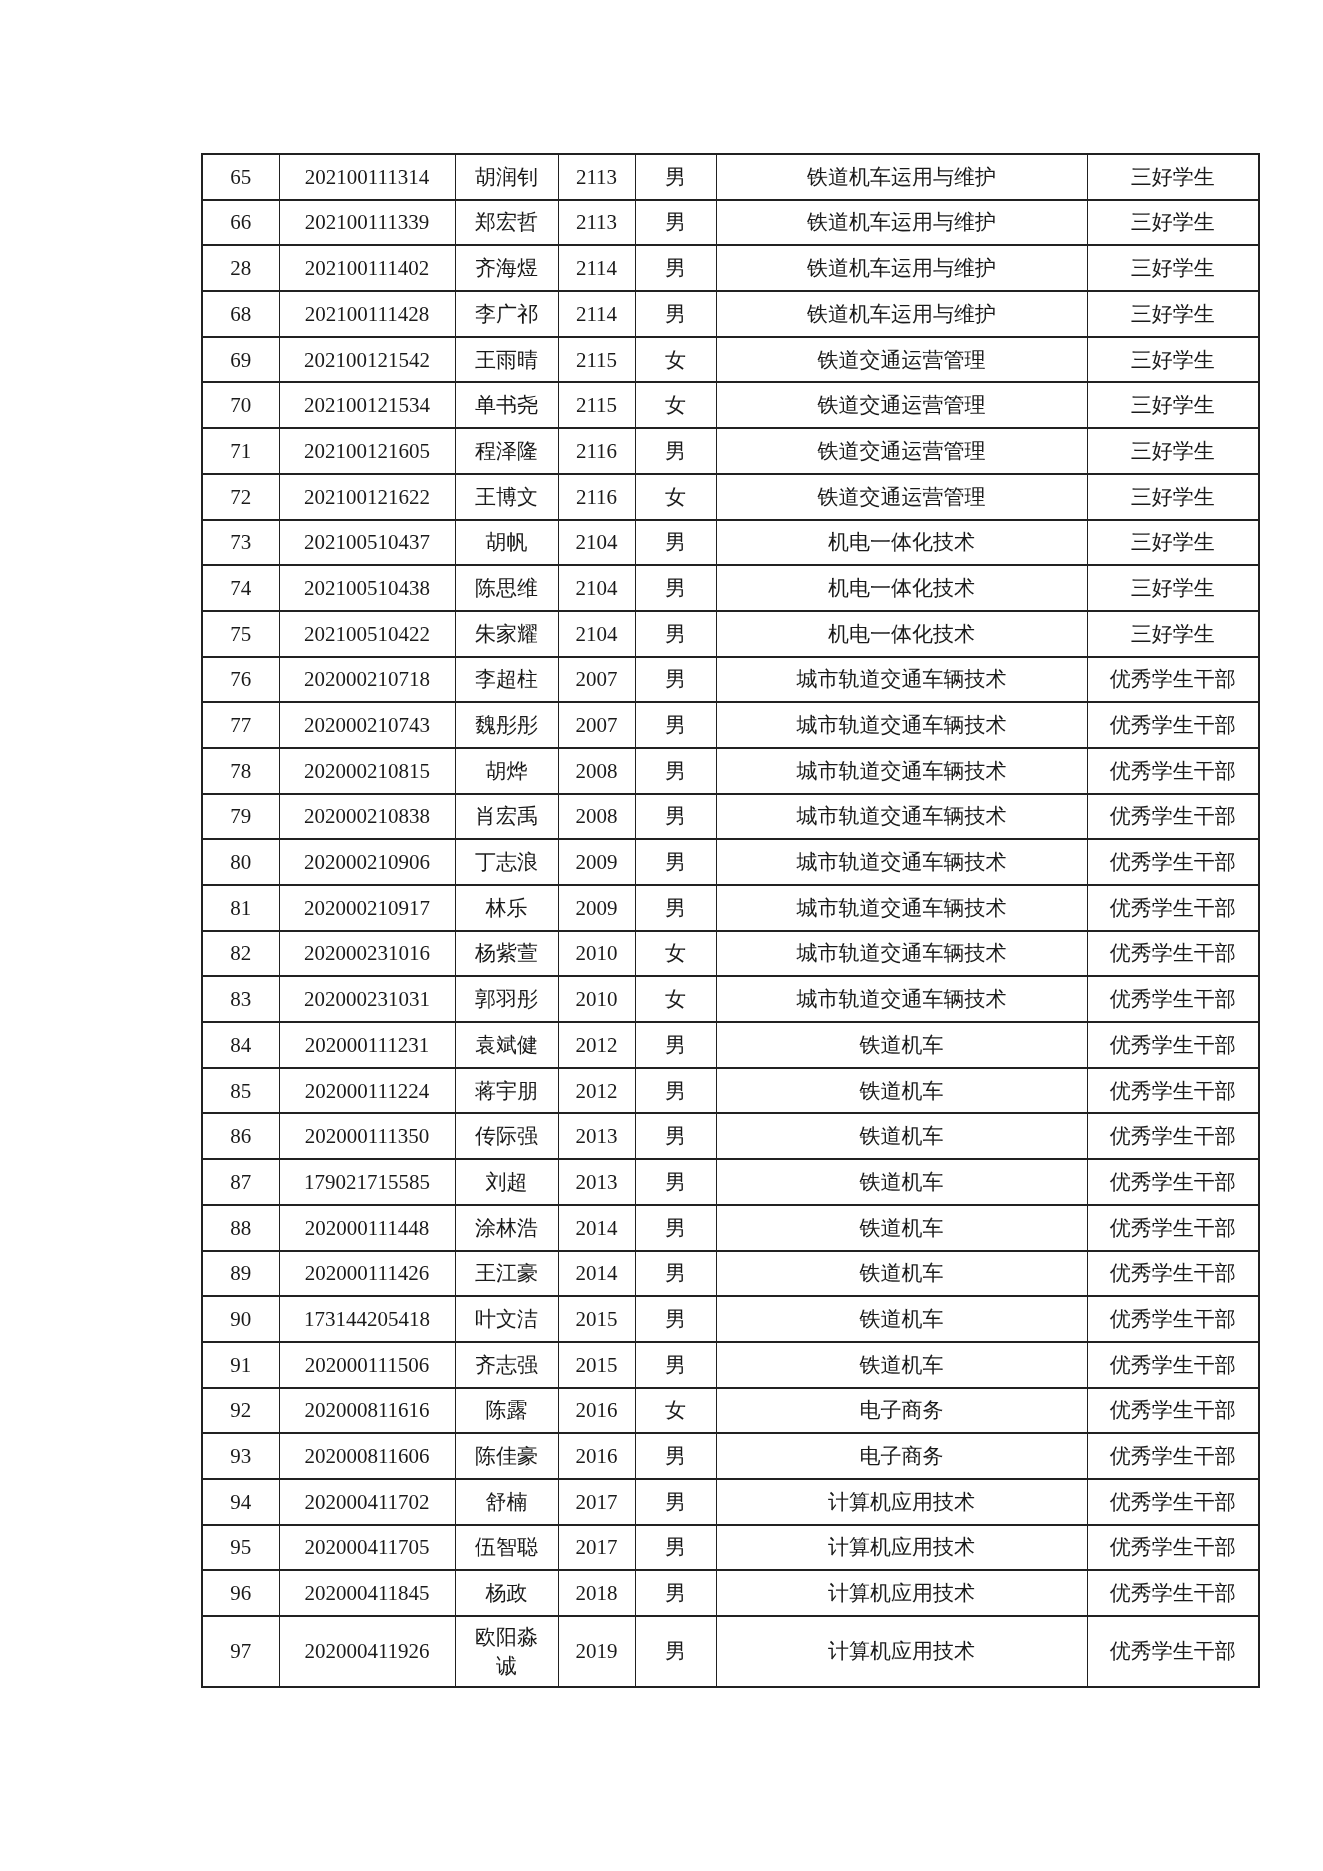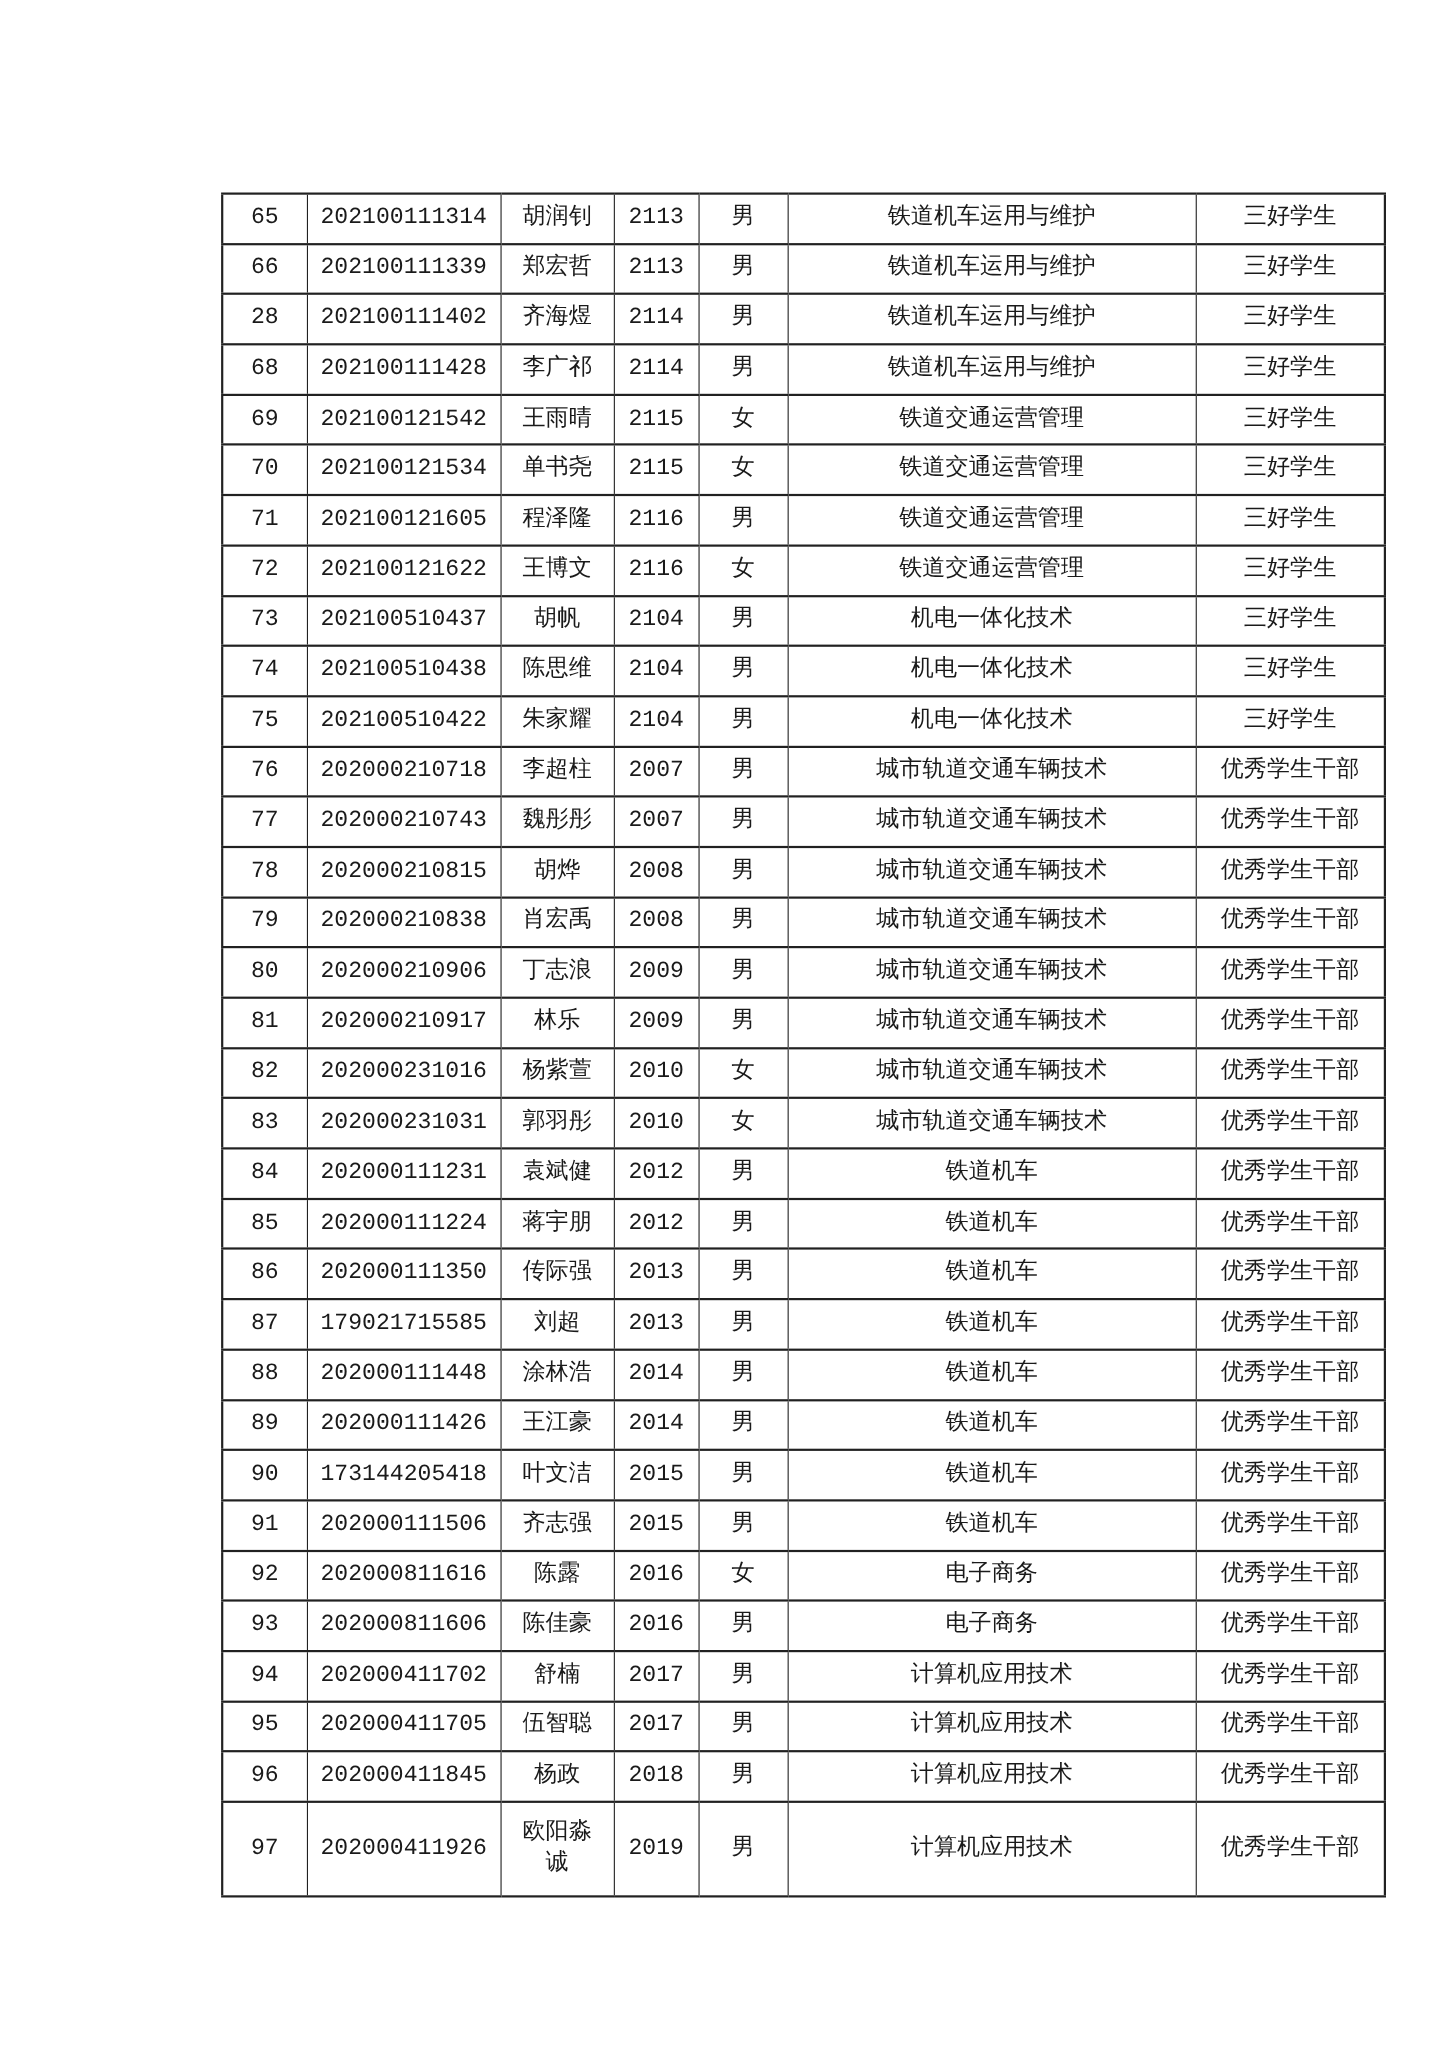--- a/index.html
+++ b/index.html
@@ -15,41 +15,40 @@
     color:var(--text-color);
     overflow:hidden;
   }
   .page{
     position:relative;
     width:1323px;height:1871px;
     background:var(--page-bg);
   }
   table.awards-table{
     position:absolute;
-    left:201px;top:175px;
+    left:201px;top:153px;
     border-collapse:collapse;
     table-layout:fixed;
     width:1057px;
     border:2px solid var(--border-color);
-    font-family:Liberation Mono, monospace;
   }
   .awards-table td{
     border:1px solid var(--border-color);
     border-top-width:2px;
     border-bottom-width:2px;
     text-align:center;
     vertical-align:middle;
     font-size:21px;
     line-height:1.34;
     padding:2px 4px;
     overflow:hidden;
     word-break:break-all;
   }
   .awards-table tr{height:45.7px;}
-  .awards-table tr:last-child{height:86px;}
+  .awards-table tr:last-child{height:71px;}
   
   .awards-table td:nth-child(3){padding:2px 12px;margin-top:10px;}
   col.c0{width:77px;}
   col.c1{width:176px;}
   col.c2{width:103px;}
   col.c3{width:77px;}
   col.c4{width:81px;}
   col.c5{width:371px;}
   col.c6{width:172px;}
 </style>

